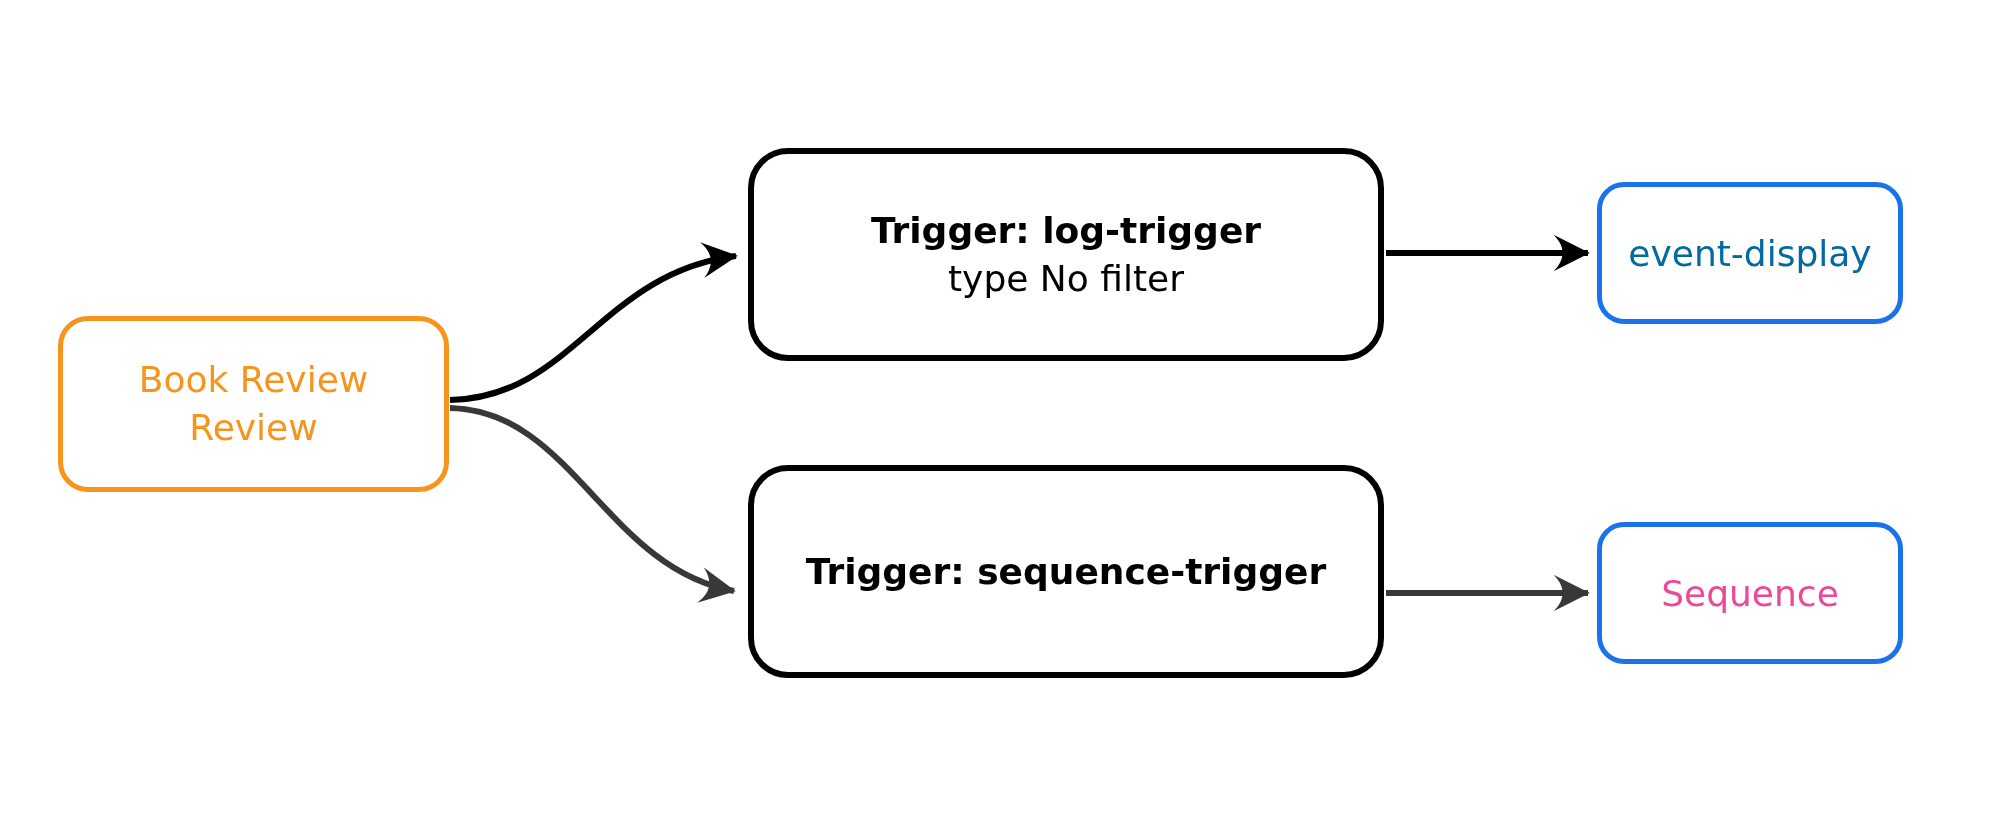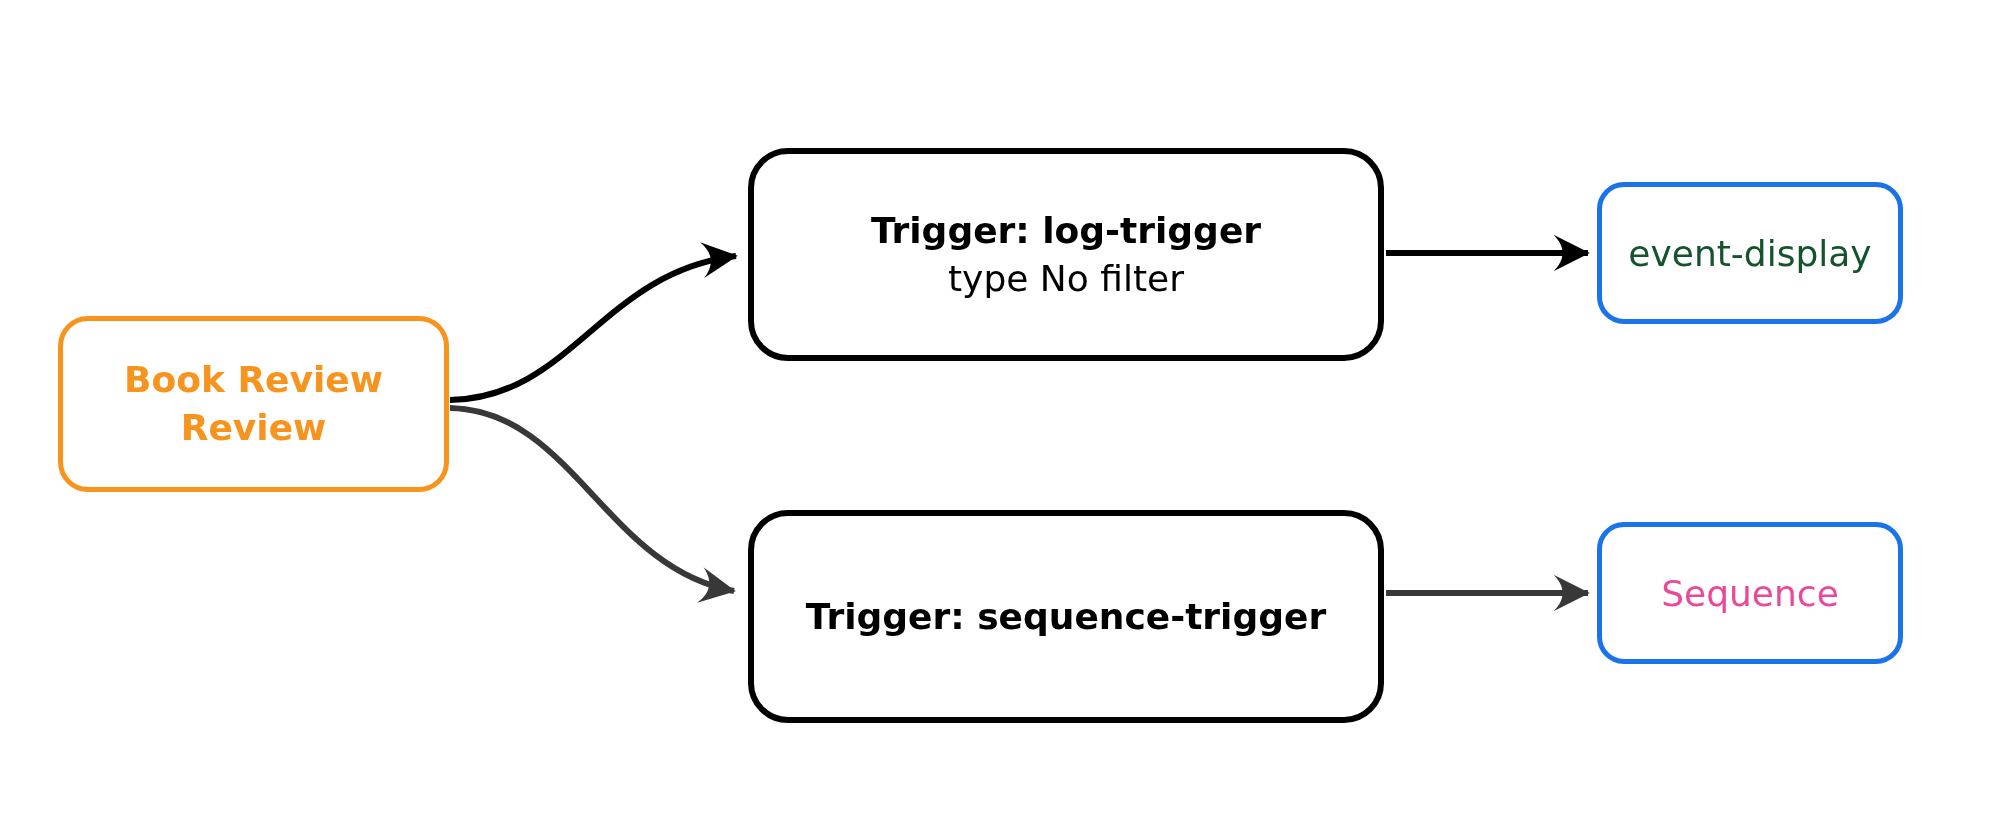--- a/index.html
+++ b/index.html
@@ -45,21 +45,21 @@
   .node-trigger {
     border: 6px solid #000000;
     border-radius: 40px;
     left: 748px;
     width: 636px;
     height: 213px;
     font-size: 36px;
     line-height: 1.32;
   }
   .node-trigger-1 { top: 148px; }
-  .node-trigger-2 { top: 510px; text-align: right; }
+  .node-trigger-2 { top: 465px; text-align: right; }
   .trigger-title { font-weight: 700; }
   .node-sink {
     border: 5px solid #1a73e8;
     border-radius: 27px;
     left: 1597px;
     width: 306px;
     height: 142px;
     font-size: 36px;
   }
   .node-sink-1 { top: 182px; }
@@ -86,35 +86,35 @@
 
     <path class="edge" d="M450,400 C572,398 602,272 736,256" marker-end="url(#arrow-dark)" stroke="#000000"></path>
 
     <path class="edge" d="M450,408 C572,410 606,568 734,591" marker-end="url(#arrow-gray)" stroke="#383838"></path>
 
     <path class="edge" d="M1386,253 L1588,253" marker-end="url(#arrow-dark)" stroke="#000000"></path>
 
     <path class="edge" d="M1386,593 L1588,593" marker-end="url(#arrow-gray)" stroke="#383838"></path>
   </svg>
 
-  <div class="node node-broker" style="border-color: rgb(247, 148, 30); color: rgb(247, 148, 30); font-weight: bold;">
+  <div class="node node-broker" style="border-color: rgb(247, 148, 30); color: rgb(247, 148, 30);">
     <div>Book Review</div>
     <div>Review</div>
   </div>
 
   <div class="node node-trigger node-trigger-1" style="border-color: rgb(0, 0, 0); color: rgb(0, 0, 0);">
     <div class="trigger-title">Trigger: log-trigger</div>
     <div class="trigger-subtitle">type No filter</div>
   </div>
 
   <div class="node node-trigger node-trigger-2" style="border-color: rgb(0, 0, 0); color: rgb(0, 0, 0);">
     <div class="trigger-title">Trigger: sequence-trigger</div>
   </div>
 
-  <div class="node node-sink node-sink-1" style="border-color: rgb(26, 115, 232); color: #14532d;">
+  <div class="node node-sink node-sink-1" style="border-color: rgb(26, 115, 232); color: #0369a1;">
     <div>event-display</div>
   </div>
 
   <div class="node node-sink node-sink-2" style="border-color: rgb(26, 115, 232); color: #ec4899;">
     <div>Sequence</div>
   </div>
 
 </div>
 
 </body></html>

